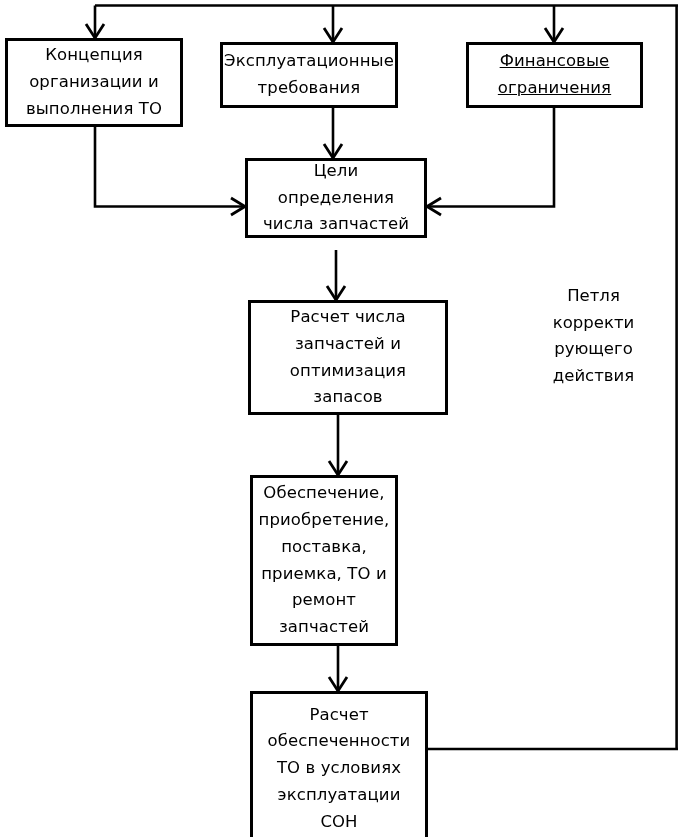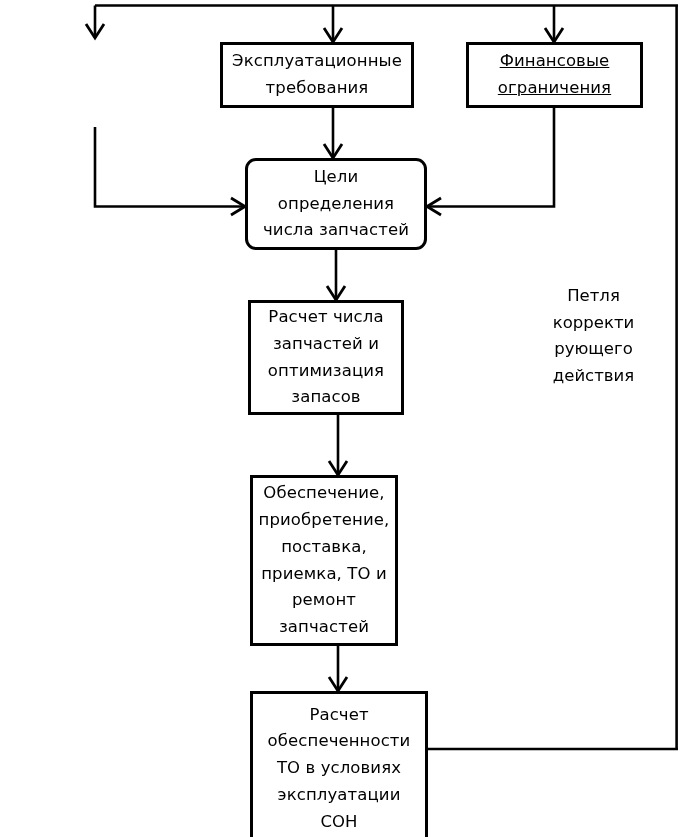--- a/index.html
+++ b/index.html
@@ -89,38 +89,43 @@
       <path d="M 545 28 L 554 42 L 563 28"></path>
       <path d="M 231 198 L 245 206.5 L 231 215"></path>
       <path d="M 441 198 L 427 206.5 L 441 215"></path>
       <path d="M 324 144 L 333 158 L 342 144"></path>
       <path d="M 327 286 L 336 300 L 345 286"></path>
       <path d="M 329 461 L 338 475 L 347 461"></path>
       <path d="M 329 677 L 338 691 L 347 677"></path>
     </g>
   </svg>
 
+  <div class="node-box" style="left:5px; top:38px; width:178px; height:89px;">
+    <span class="node-label">Концепция
+организации и
+выполнения ТО</span>
+  </div>
 
-  <div class="node-box" style="left:220px; top:42px; width:194px; height:66px;">
+  <div class="node-box" style="left:220px; top:42px; width:178px; height:66px;">
     <span class="node-label">Эксплуатационные
 требования</span>
   </div>
 
   <div class="node-box" style="left:466px; top:42px; width:177px; height:66px;text-decoration:underline;">
     <span class="node-label">Финансовые
 ограничения</span>
   </div>
 
-  <div class="node-box" style="left:245px; top:158px; width:182px; height:92px;border-radius:11px;">
+  <div class="node-box" style="left:245px; top:158px; width:182px; height:80px;">
     <span class="node-label">Цели
 определения
 числа запчастей</span>
   </div>
 
-  <div class="node-box" style="left:248px; top:300px; width:156px; height:115px;">
+  <div class="node-box" style="left:248px; top:300px; width:200px; height:115px;">
     <span class="node-label">Расчет числа
 запчастей и
 оптимизация
 запасов</span>
   </div>
 
   <div class="node-box" style="left:250px; top:475px; width:148px; height:171px;">
     <span class="node-label">Обеспечение,
 приобретение,
 поставка,

